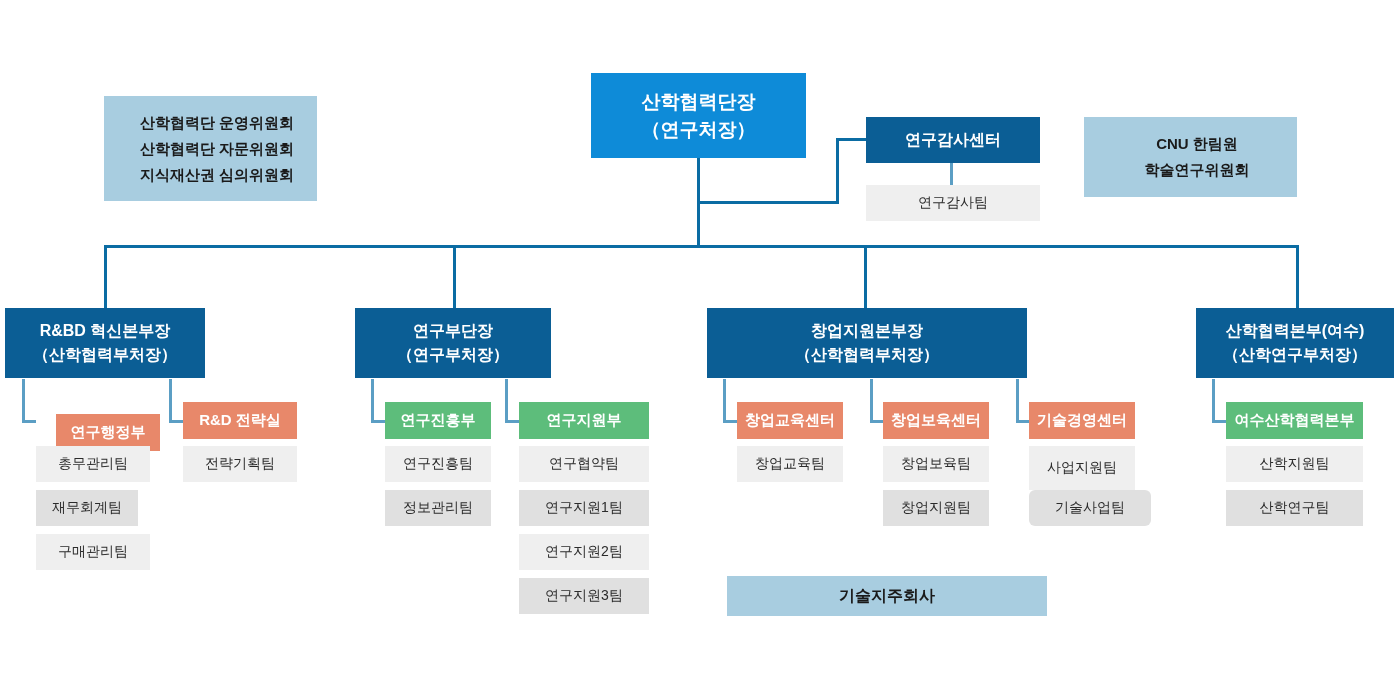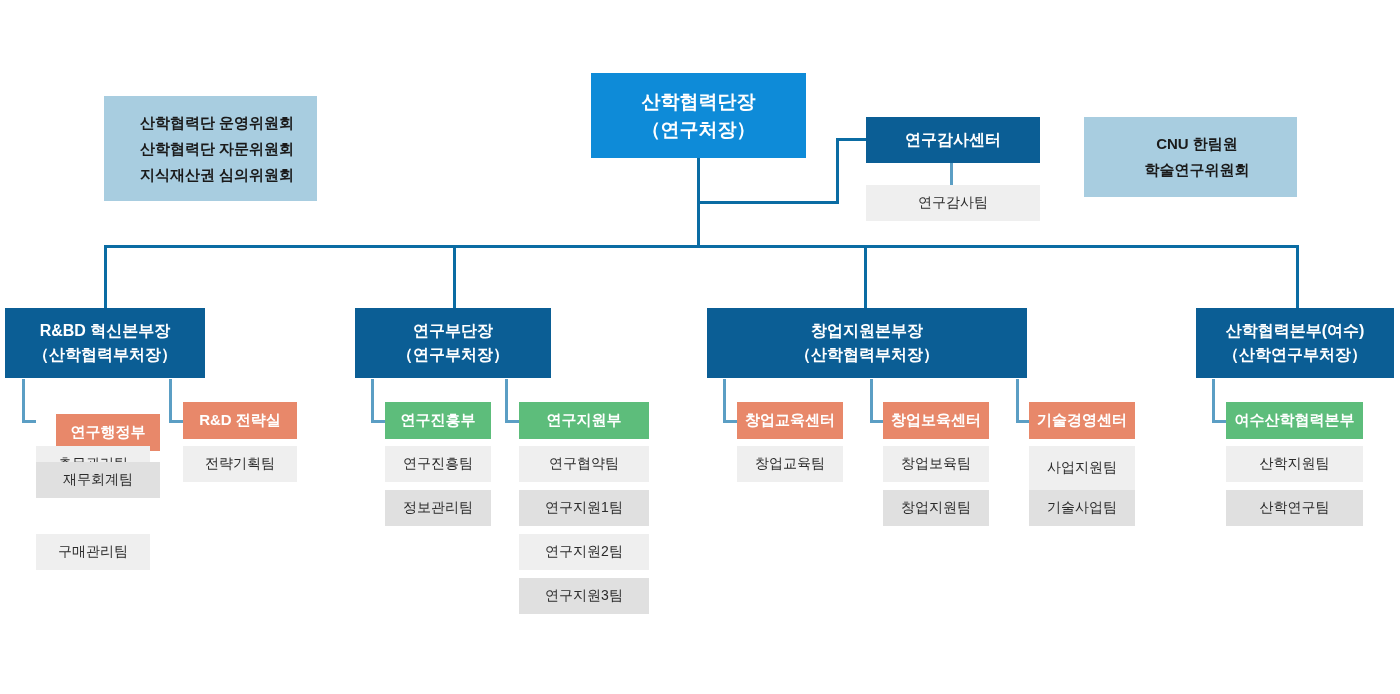--- a/index.html
+++ b/index.html
@@ -101,21 +101,21 @@
     <span class="nowrap">R&amp;BD 혁신본부장</span>
     <span class="nowrap">（산학협력부처장）</span>
   </div>
 
   <div class="box lvl-orange" style="left:36px;top:414px;width:104px;height:37px;margin-left:20px;">
     <span class="nowrap">연구행정부</span>
   </div>
   <div class="box lvl-team team-a" style="left:36px;top:446px;width:114px;height:36px;">
     <span class="nowrap">총무관리팀</span>
   </div>
-  <div class="box lvl-team team-b" style="left:36px;top:462px;width:124px;height:36px;">
+  <div class="box lvl-team team-b" style="left:36px;top:490px;width:102px;height:36px;">
     <span class="nowrap">재무회계팀</span>
   </div>
   <div class="box lvl-team team-a" style="left:36px;top:534px;width:114px;height:36px;">
     <span class="nowrap">구매관리팀</span>
   </div>
 
   <div class="box lvl-orange" style="left:183px;top:402px;width:114px;height:37px;">
     <span class="nowrap">R&amp;D 전략실</span>
   </div>
   <div class="box lvl-team team-a" style="left:183px;top:446px;width:114px;height:36px;">
@@ -174,33 +174,36 @@
   <div class="box lvl-team team-b" style="left:883px;top:490px;width:106px;height:36px;">
     <span class="nowrap">창업지원팀</span>
   </div>
 
   <div class="box lvl-orange" style="left:1029px;top:402px;width:106px;height:37px;">
     <span class="nowrap">기술경영센터</span>
   </div>
   <div class="box lvl-team team-a" style="left:1029px;top:446px;width:106px;height:44px;">
     <span class="nowrap">사업지원팀</span>
   </div>
-  <div class="box lvl-team team-b" style="left:1029px;top:490px;width:106px;height:36px;">
+  <div class="box lvl-team team-b" style="left:1029px;top:490px;width:122px;height:36px;border-radius:6px;">
     <span class="nowrap">기술사업팀</span>
   </div>
 
   <div class="box lvl-dept" style="left:1196px;top:308px;width:198px;height:70px;">
     <span class="nowrap">산학협력본부(여수)</span>
     <span class="nowrap">（산학연구부처장）</span>
   </div>
 
   <div class="box lvl-green" style="left:1226px;top:402px;width:137px;height:37px;">
     <span class="nowrap">여수산학협력본부</span>
   </div>
   <div class="box lvl-team team-a" style="left:1226px;top:446px;width:137px;height:36px;">
     <span class="nowrap">산학지원팀</span>
   </div>
   <div class="box lvl-team team-b" style="left:1226px;top:490px;width:137px;height:36px;">
     <span class="nowrap">산학연구팀</span>
   </div>
 
+  <div class="box lvl-holding" style="left:727px;top:576px;width:320px;height:40px;">
+    <span class="nowrap">기술지주회사</span>
+  </div>
 
 </div>
 
 </body></html>

